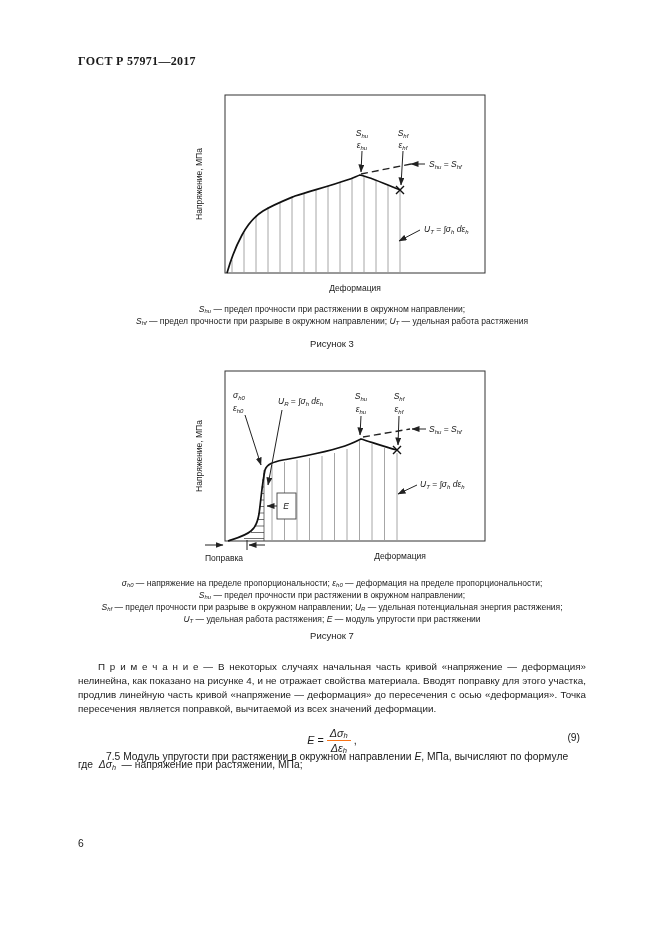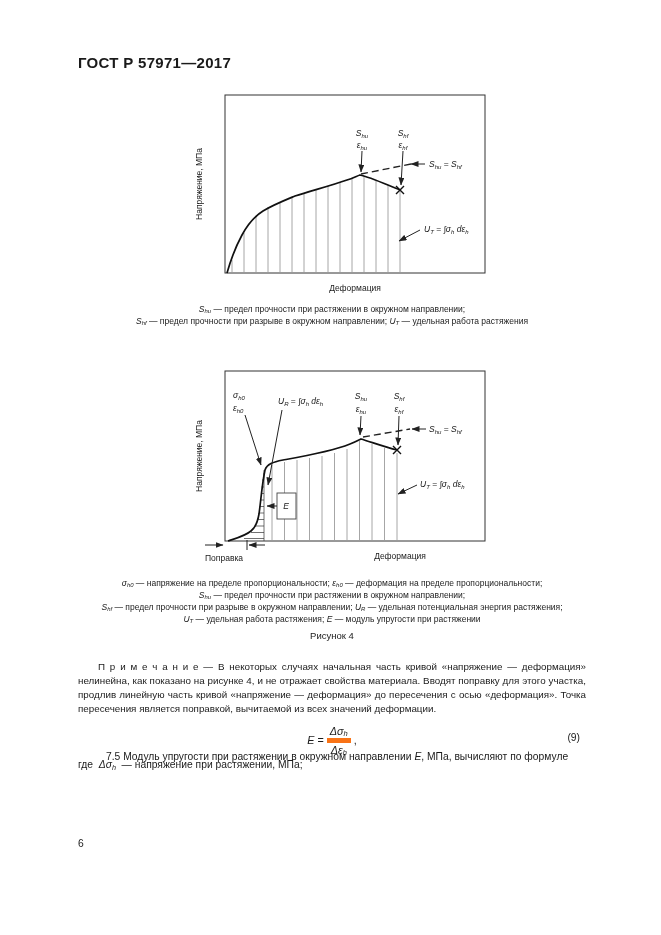--- a/index.html
+++ b/index.html
@@ -1,36 +1,36 @@
 <!DOCTYPE html>
 <html><head>
 <meta charset="utf-8">
 <style>
   html,body{margin:0;padding:0;}
   body{width:661px;height:935px;background:#ffffff;font-family:"Liberation Sans",sans-serif;color:#1a1a1a;}
   .page{position:relative;width:661px;height:935px;overflow:hidden;background:#fff;}
-  .doc-header{position:absolute;left:78px;top:54px;font-size:15px;font-weight:bold;letter-spacing:.3px;}
+  .doc-header{position:absolute;left:78px;top:54px;font-size:12px;font-weight:bold;letter-spacing:.3px;font-family:Liberation Serif, serif;}
   .fig-svg{position:absolute;}
   svg text{font-size:8.5px;fill:#1a1a1a;font-family:"Liberation Sans",sans-serif;}
   .plot-box{fill:none;stroke:#333;stroke-width:1;}
   .curve{fill:none;stroke:#111;stroke-width:1.7;}
   .hatch{stroke:#8f8f8f;stroke-width:.8;}
   .hatch-dark{stroke:#333;stroke-width:.7;}
   .arr{stroke:#222;stroke-width:1;fill:none;}
   .dash{stroke:#222;stroke-width:1.4;fill:none;stroke-dasharray:7,4;}
   .xmark{stroke:#111;stroke-width:1.4;}
   .ebox{fill:#fff;stroke:#444;stroke-width:.9;}
   .caption{position:absolute;left:70px;width:524px;text-align:center;font-size:8.5px;line-height:12px;color:#222;}
   .fig-title{position:absolute;left:70px;width:524px;text-align:center;font-size:9.5px;color:#1a1a1a;}
   .note{position:absolute;left:78px;top:650px;width:508px;font-size:9.8px;line-height:14px;text-align:justify;text-indent:20px;}
   .body-par{position:absolute;left:78px;width:508px;font-size:10.3px;line-height:13.5px;text-align:justify;text-indent:28px;}
   .formula-row{position:absolute;left:78px;top:722px;width:508px;height:36px;display:flex;align-items:center;justify-content:center;font-size:10.8px;}
   .formula-number{position:absolute;right:6px;top:10px;font-size:10.3px;}
   .frac{display:inline-block;vertical-align:middle;text-align:center;margin:0 3px;}
-  .frac .num{display:block;border-bottom:5px solid #f97316;padding:0 3px 1px;}
+  .frac .num{display:block;border-bottom:1px solid #f97316;padding:0 3px 1px;}
   .frac .den{display:block;padding-top:1px;}
   .where{position:absolute;left:78px;top:758px;width:508px;font-size:10.3px;line-height:13.5px;}
   .where .indent2{padding-left:28px;}
   .where p{margin:0;text-align:justify;text-indent:28px;}
   .page-number{position:absolute;left:78px;top:838px;font-size:10.3px;}
   sub{font-size:.7em;line-height:0;position:relative;top:.25em;vertical-align:baseline;}
   i{font-style:italic;}
 </style>
 </head>
 <body>
@@ -61,20 +61,21 @@
     <text x="218" y="48" text-anchor="middle"><tspan font-style="italic">S</tspan><tspan font-size="6" dy="2.3" font-style="italic">hf</tspan></text>
     <text x="218" y="60" text-anchor="middle"><tspan font-style="italic">ε</tspan><tspan font-size="6" dy="2.3" font-style="italic">hf</tspan></text>
     <text x="244" y="79"><tspan font-style="italic">S</tspan><tspan font-size="6" dy="2.3" font-style="italic">hu</tspan><tspan dy="-2.3"> = </tspan><tspan font-style="italic">S</tspan><tspan font-size="6" dy="2.3" font-style="italic">hf</tspan></text>
     <text x="239" y="144"><tspan font-style="italic">U</tspan><tspan font-size="6" dy="2.3" font-style="italic">T</tspan><tspan dy="-2.3"> = ∫</tspan><tspan font-style="italic">σ</tspan><tspan font-size="6" dy="2.3" font-style="italic">h</tspan><tspan dy="-2.3"> </tspan><tspan font-style="italic">dε</tspan><tspan font-size="6" dy="2.3" font-style="italic">h</tspan></text>
   </svg>
 
   <div class="caption" style="top:303px;">
     <div><i>S</i><sub style="font-style: italic;">hu</sub> — предел прочности при растяжении в окружном направлении;</div>
     <div><i>S</i><sub style="font-style: italic;">hf</sub> — предел прочности при разрыве в окружном направлении; <i>U</i><sub style="font-style: italic;">T</sub> — удельная работа растяжения</div>
   </div>
+  <div class="fig-title" style="top:338px;">Рисунок 3</div>
 
   <svg class="fig-svg" style="left:185px;top:368px;" width="325" height="205" viewBox="0 0 325 205">
     <rect class="plot-box" x="40" y="3" width="260" height="170"></rect>
     <path class="hatch" d="M87,97V172 M99.5,94V172 M112,92V172 M124.5,90V172 M137,88V172 M149.5,85V172 M162,81V172 M174.5,73V172 M187,76V172 M199.5,80V172 M212,85V172"></path>
     <path class="hatch-dark" d="M79,102V173 M78,106H79 M77,112H79 M76.5,119H79 M76,125.5H79 M75.5,132H79 M74.5,138.5H79 M74,145H79 M72,151.5H79 M70,158H79 M66,164.5H79 M59,170.5H79"></path>
     <path class="curve" d="M43,173 C52,170 60,168 66,163 C71,159 73,152 74,146 C76,132 77,116 80,102 C82,96 88,94 98,92 C115,89 145,84 165,76 C170,74 174,72 176,71 C186,74 200,79 212,82"></path>
     <path class="dash" d="M178,69 L225,61"></path>
     <path class="xmark" d="M208,78 L216,86 M216,78 L208,86"></path>
     <rect class="ebox" x="92" y="125" width="19" height="26"></rect>
     <path class="arr" marker-end="url(#arr)" d="M60,47 L76,97"></path>
@@ -101,21 +102,21 @@
     <text x="101" y="141" text-anchor="middle"><tspan font-style="italic">E</tspan></text>
     <text x="20" y="193">Поправка</text>
   </svg>
 
   <div class="caption" style="top:577px;">
     <div><i>σ</i><sub style="font-style: italic;">h0</sub> — напряжение на пределе пропорциональности; <i>ε</i><sub style="font-style: italic;">h0</sub> — деформация на пределе пропорциональности;</div>
     <div><i>S</i><sub style="font-style: italic;">hu</sub> — предел прочности при растяжении в окружном направлении;</div>
     <div><i>S</i><sub style="font-style: italic;">hf</sub> — предел прочности при разрыве в окружном направлении; <i>U</i><sub style="font-style: italic;">R</sub> — удельная потенциальная энергия растяжения;</div>
     <div><i>U</i><sub style="font-style: italic;">T</sub> — удельная работа растяжения; <i>E</i> — модуль упругости при растяжении</div>
   </div>
-  <div class="fig-title" style="top:630px;">Рисунок 4</div>
+  <div class="fig-title" style="top:630px;">Рисунок 7</div>
 
   <p class="note">П р и м е ч а н и е  —  В некоторых случаях начальная часть кривой «напряжение — деформация» нелинейна, как показано на рисунке 4, и не отражает свойства материала. Вводят поправку для этого участка, продлив линейную часть кривой «напряжение — деформация» до пересечения с осью «деформация». Точка пересечения является поправкой, вычитаемой из всех значений деформации.</p>
 
   <p class="body-par" style="top:740px;">7.5 Модуль упругости при растяжении в окружном направлении <i>E</i>, МПа, вычисляют по формуле</p>
 
   <div class="formula-row">
     <span><i>E</i></span>&nbsp;
     <span>=</span>
     <span class="frac">
       <span class="num"><i>Δσ</i><sub style="font-style: italic;">h</sub></span>

